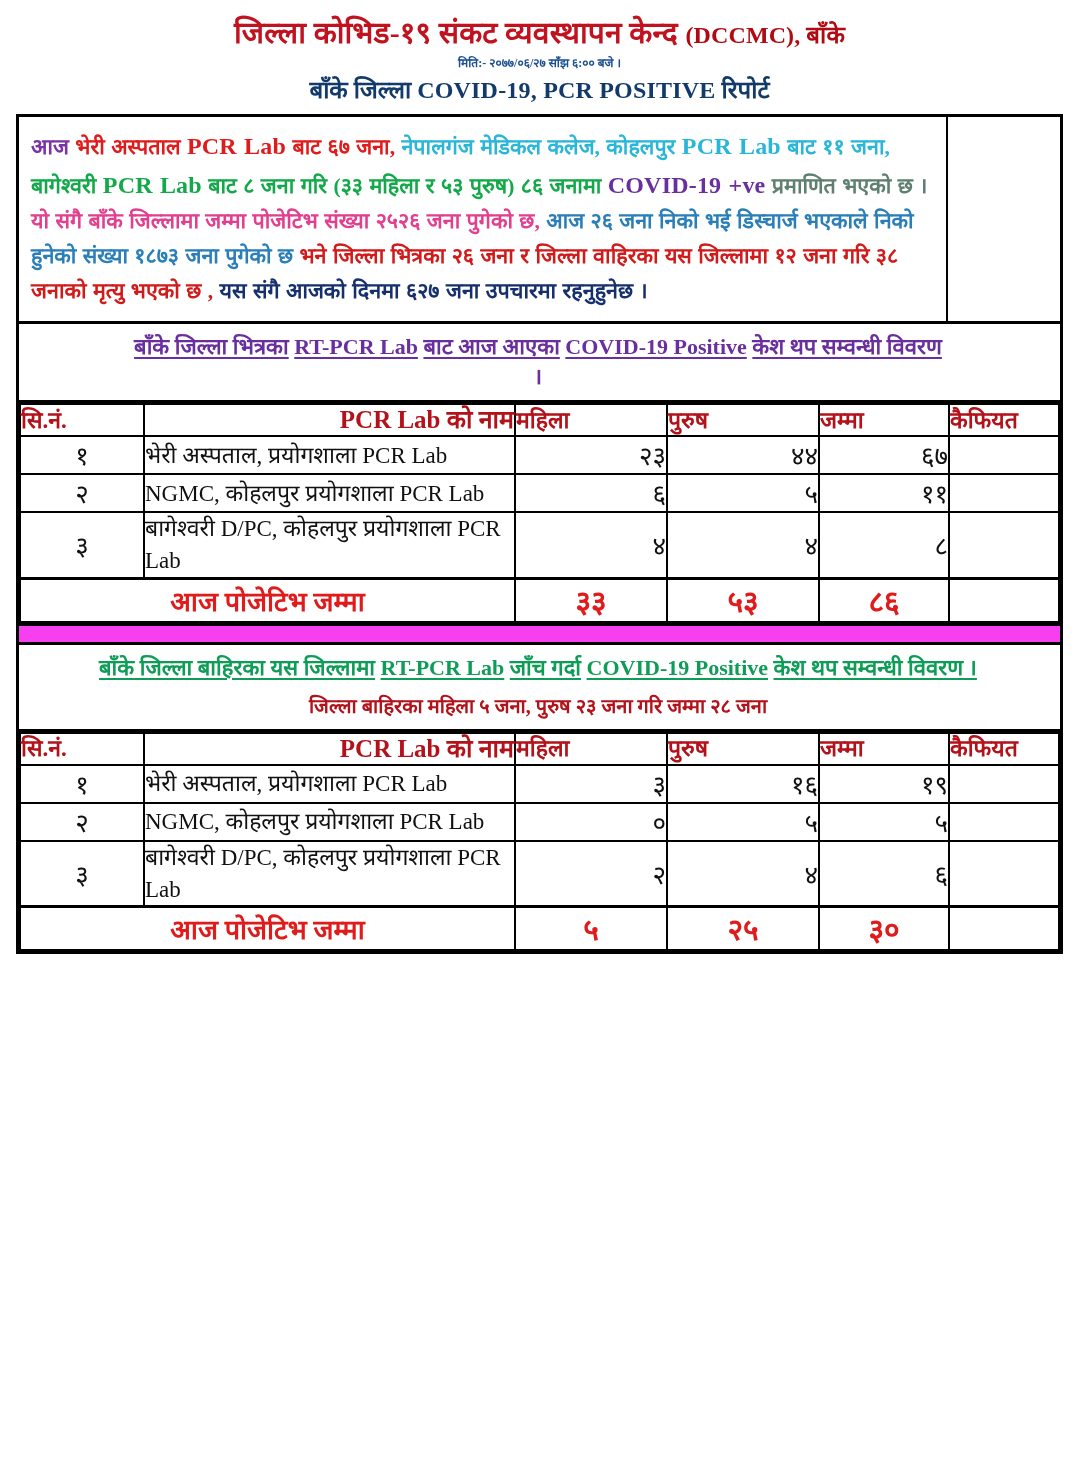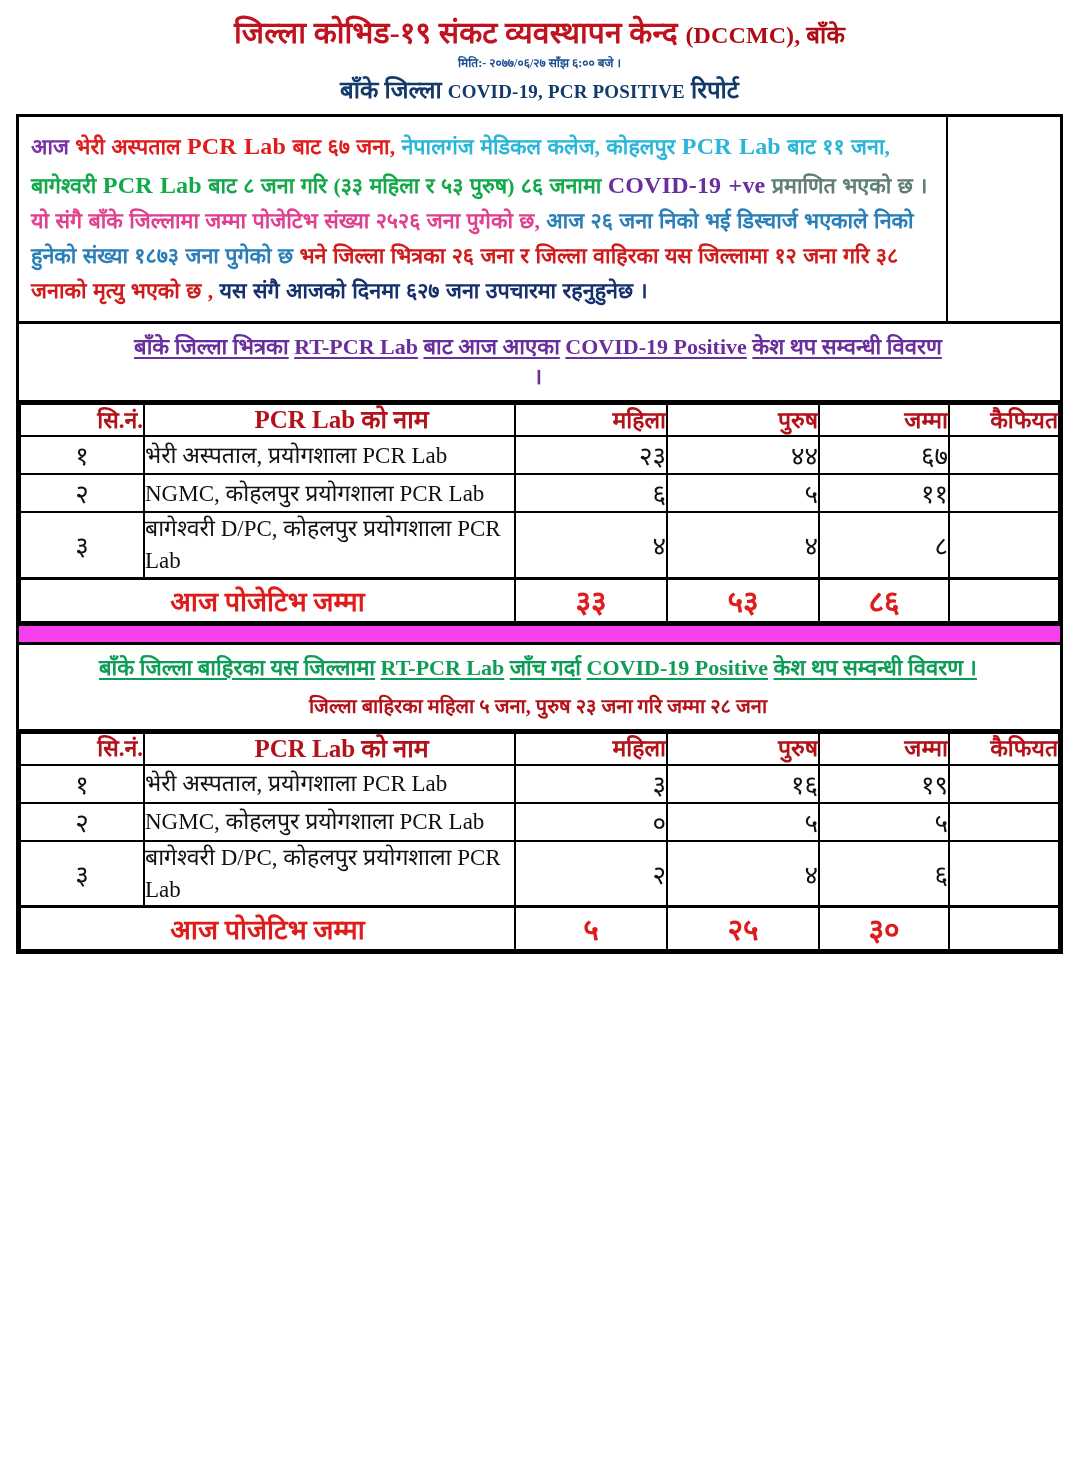--- a/index.html
+++ b/index.html
@@ -43,21 +43,21 @@
     margin-top: 4px;
     line-height: 1.2;
   }
   .hdr-sub {
     font-size: 24px;
     font-weight: bold;
     color: #123a6b;
     margin-top: 6px;
     line-height: 1.2;
   }
-  .hdr-sub .en { font-size: 19px; letter-spacing: 0.2px; }
+  .hdr-sub .en { font-size: 24px; letter-spacing: 0.2px; }
 
   
   .frame {
     margin-top: 9px;
     border: 3px solid #000;
     background: #fff;
   }
 
   
   .narr-row {
@@ -156,25 +156,25 @@
   .col-f     { width: 152px; }
   .col-m     { width: 152px; }
   .col-tot   { width: 130px; }
   .col-rem   { width: 110px; }
 
   .th-txt {
     font-size: 23px;
     font-weight: bold;
     color: #b3121a;
     padding: 12px 6px;
+    text-align: left;
+    line-height: 1.2;
+  }
+  .th-txt.name {
     text-align: right;
-    line-height: 1.2;
-  }
-  .th-txt.name {
-    text-align: center;
     padding-left: 24px;
     font-size: 25px;
   }
   .td-sn {
     font-size: 26px;
     text-align: center;
     padding: 10px 4px;
     color: #111;
   }
   .td-name {

